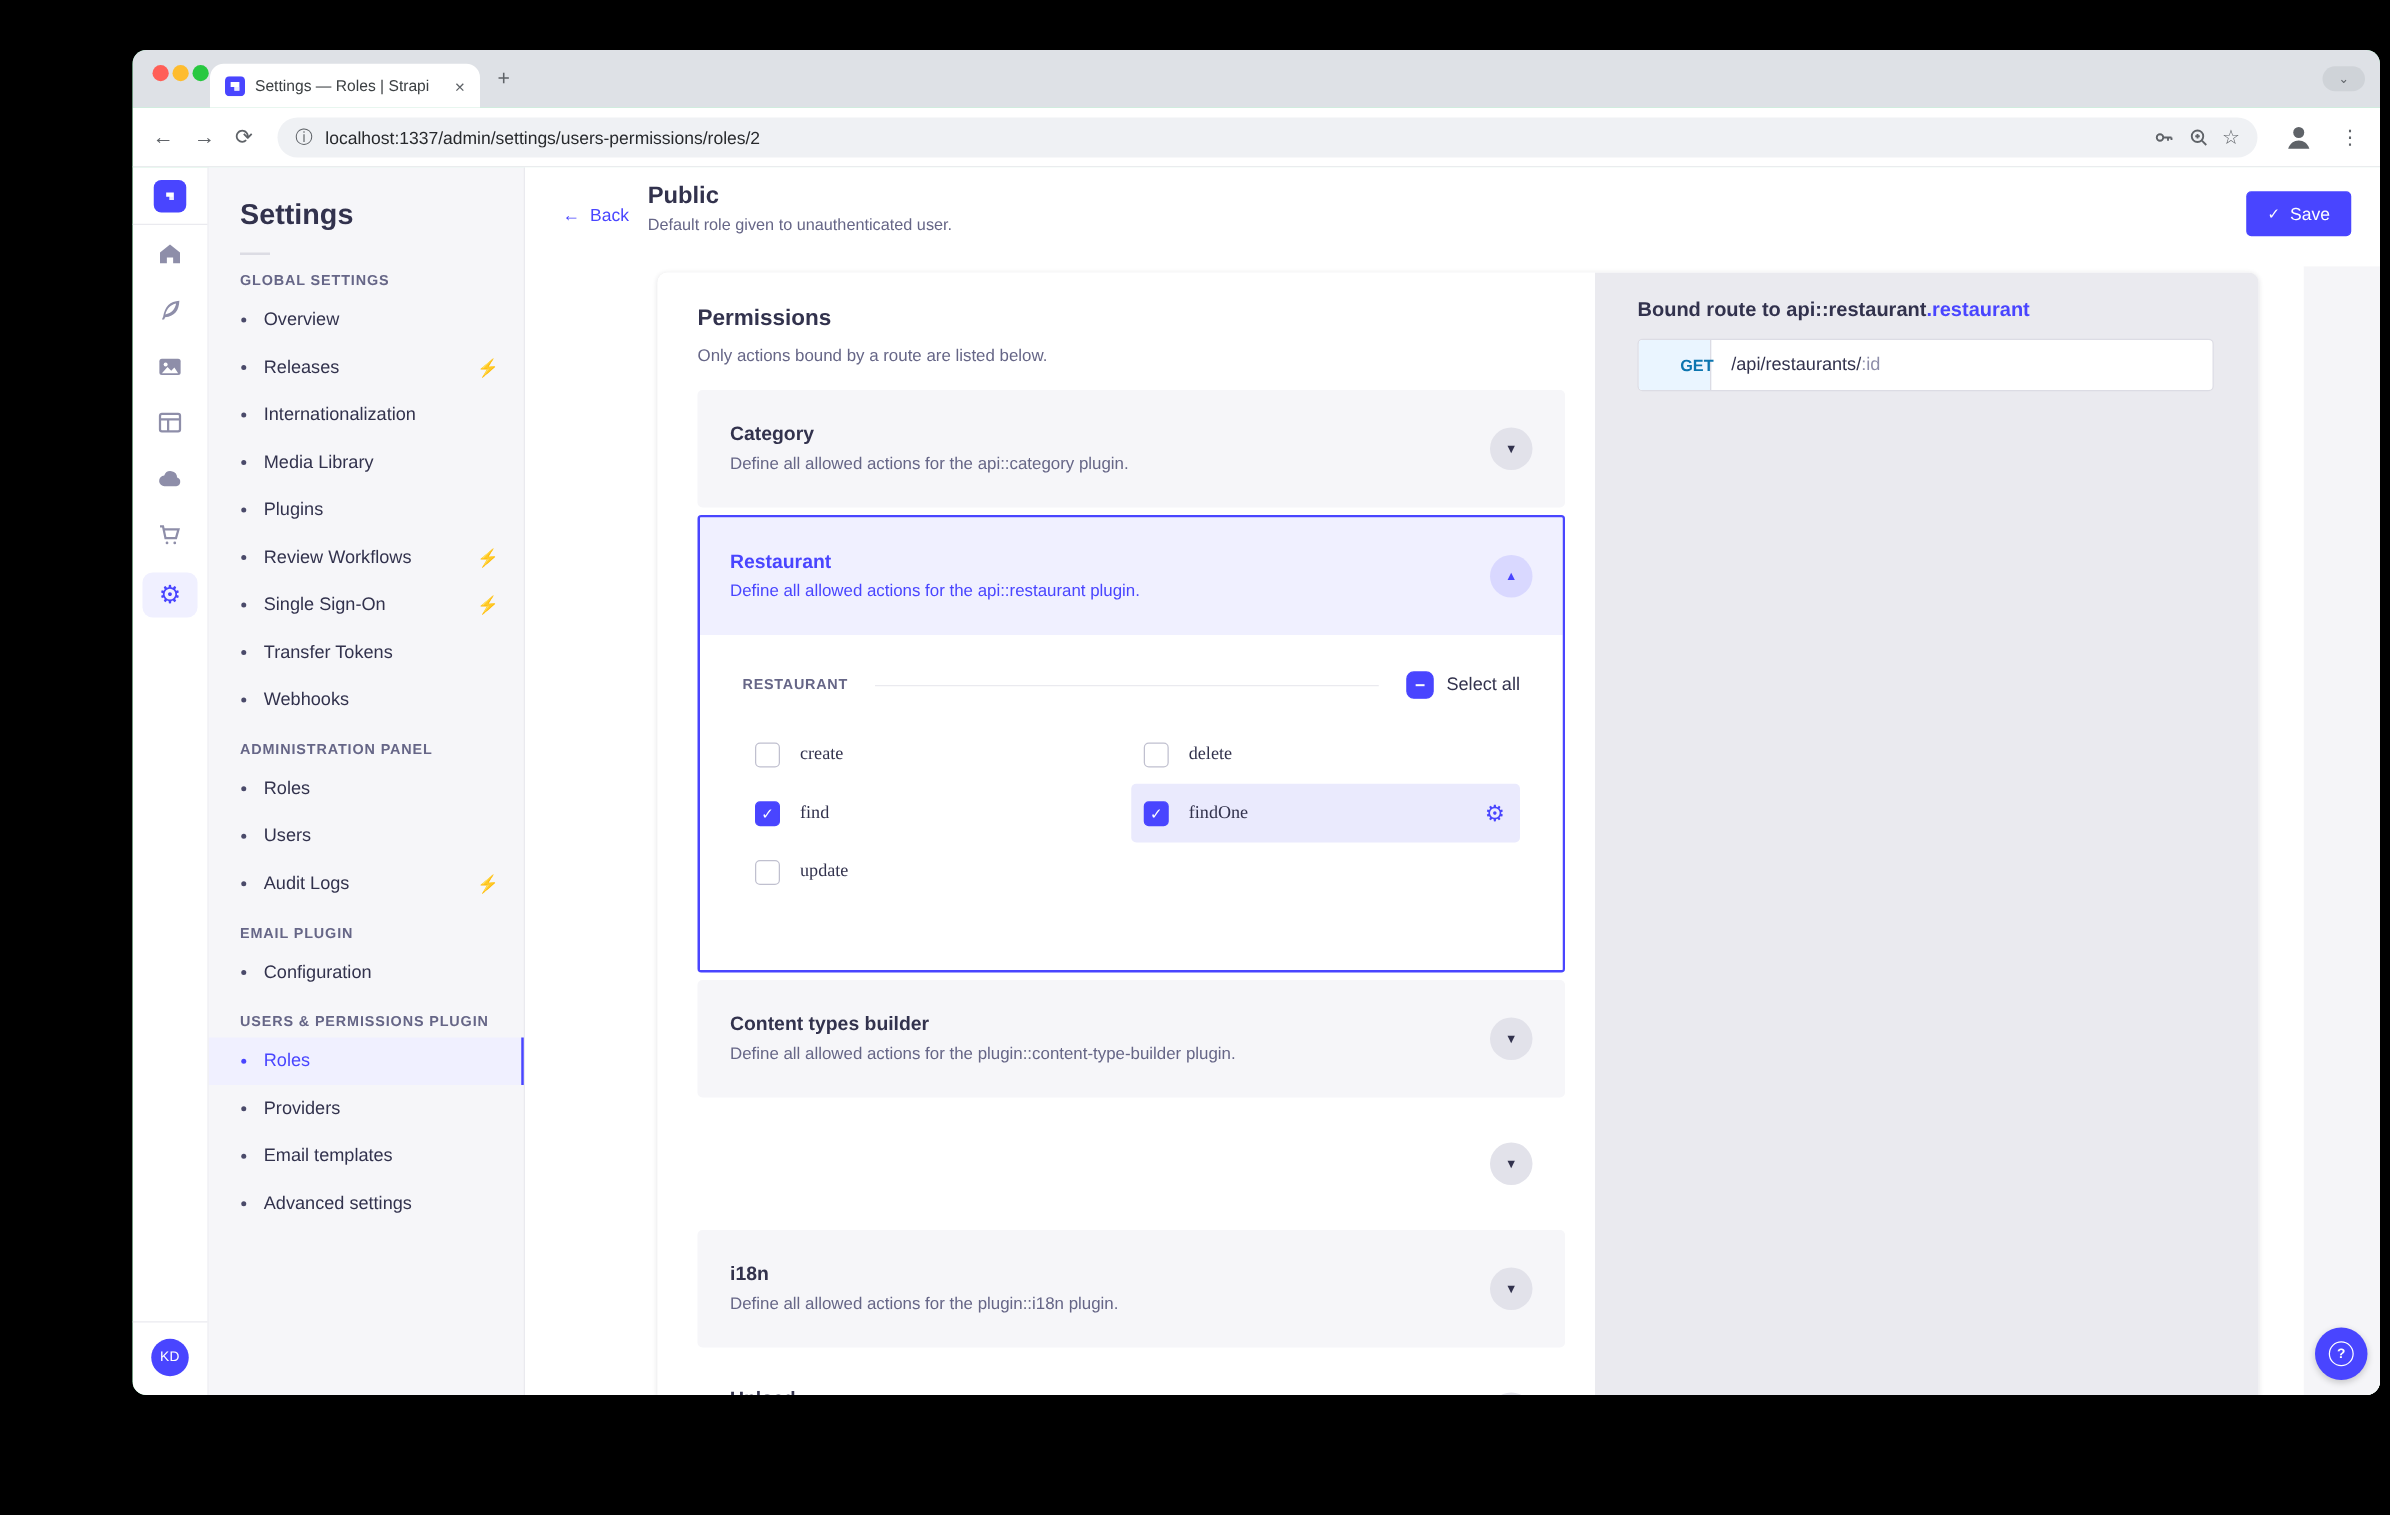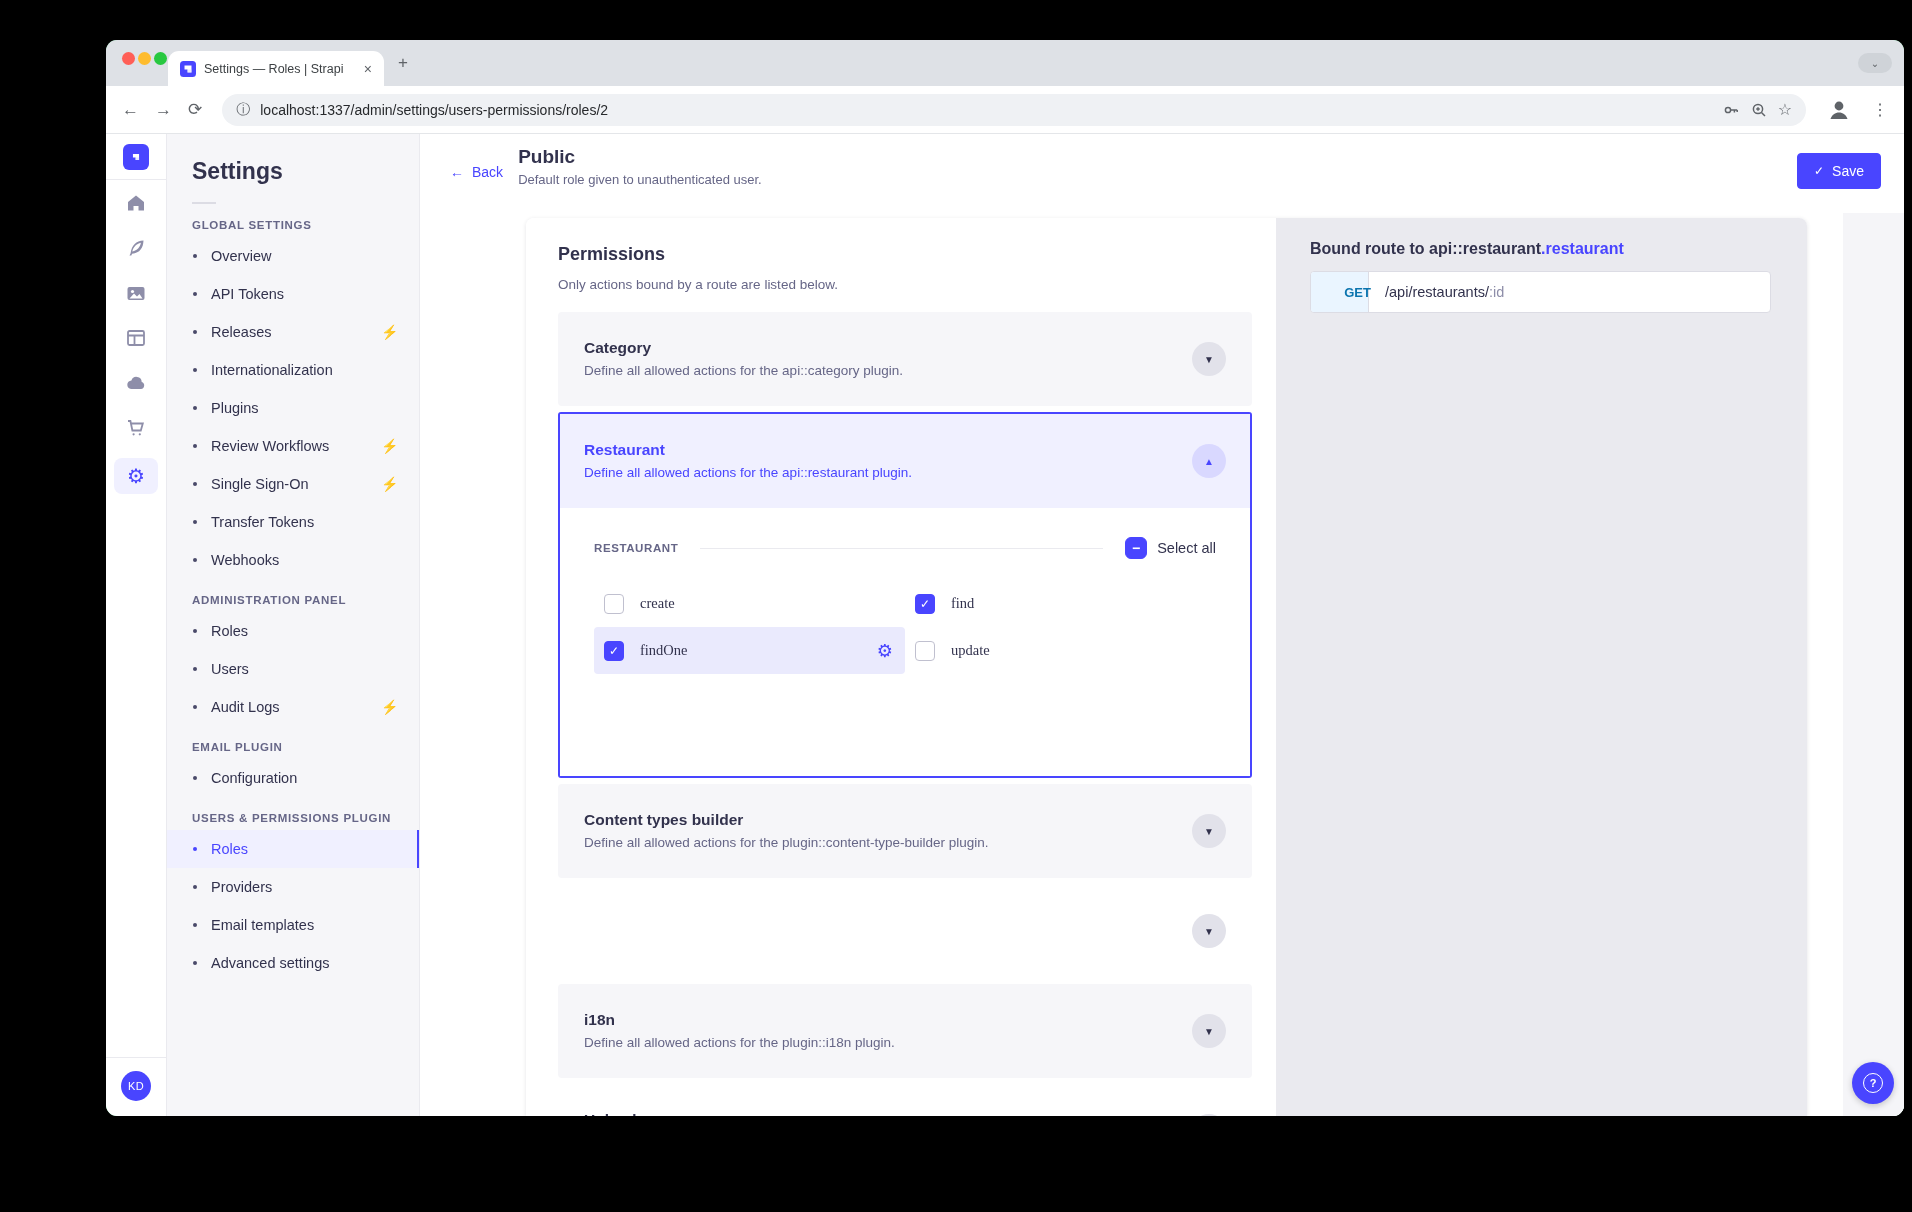--- a/index.html
+++ b/index.html
@@ -219,30 +219,30 @@
       <div class="snav-title">Settings</div>
       <div class="snav-div"></div>
 
       <div class="snav-sec">GLOBAL SETTINGS</div>
       <div class="snav-item">
           <span class="bullet"></span>
           <span>Overview</span>
         </div>
       <div class="snav-item">
           <span class="bullet"></span>
-          <span>API Tokens</span>
-        </div>
-      <div class="snav-item">
-          <span class="bullet"></span>
           <span>Releases</span>
           <span class="bolt">⚡</span>
         </div>
       <div class="snav-item">
           <span class="bullet"></span>
           <span>Internationalization</span>
+        </div>
+      <div class="snav-item">
+          <span class="bullet"></span>
+          <span>Media Library</span>
         </div>
       <div class="snav-item">
           <span class="bullet"></span>
           <span>Plugins</span>
         </div>
       <div class="snav-item">
           <span class="bullet"></span>
           <span>Review Workflows</span>
           <span class="bolt">⚡</span>
         </div>
@@ -346,20 +346,24 @@
                 <div class="grouprow">
                   <span class="grouplabel">RESTAURANT</span>
                   <span class="groupline"></span>
                   <span class="cb ind">−</span>
                   <span class="sel-label">Select all</span>
                 </div>
                 <div class="actions">
                   <div class="action">
                     <span class="cb"></span>
                     <span class="albl">create</span>
+                  </div>
+                  <div class="action">
+                    <span class="cb"></span>
+                    <span class="albl">delete</span>
                   </div>
                   <div class="action">
                     <span class="cb on">✓</span>
                     <span class="albl">find</span>
                   </div>
                   <div class="action hl">
                     <span class="cb on">✓</span>
                     <span class="albl">findOne</span>
                     <span class="cog">⚙</span>
                   </div>

